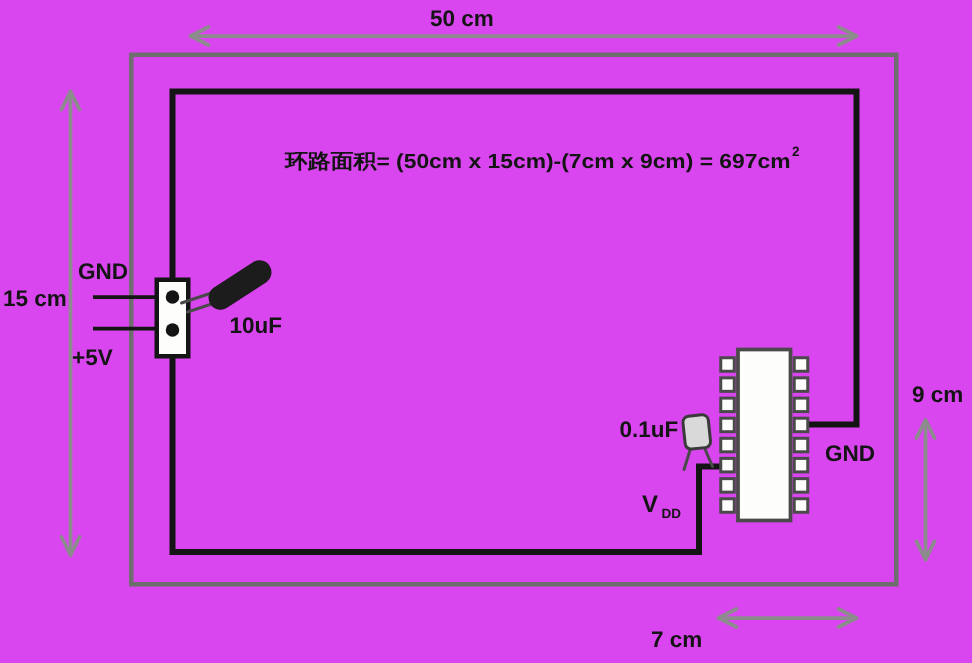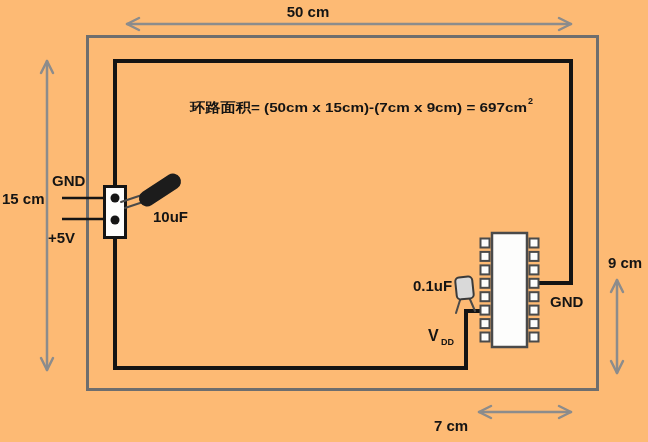--- a/index.html
+++ b/index.html
@@ -5,21 +5,21 @@
   html, body {
     margin: 0;
     padding: 0;
     background: #fcfbf9;
     font-family: "Liberation Sans", "DejaVu Sans", sans-serif;
   }
   .stage {
     position: relative;
     width: 648px;
     height: 442px;
-    background: #fdba74;
+    background: #d946ef;
     overflow: hidden;
   }
   svg { display: block; }
   text {
     fill: #141414;
     font-family: "Liberation Sans", "DejaVu Sans", sans-serif;
     font-weight: bold;
   }
   .lbl   { font-size: 15px; }
   .lbl-s { font-size: 9px; }

